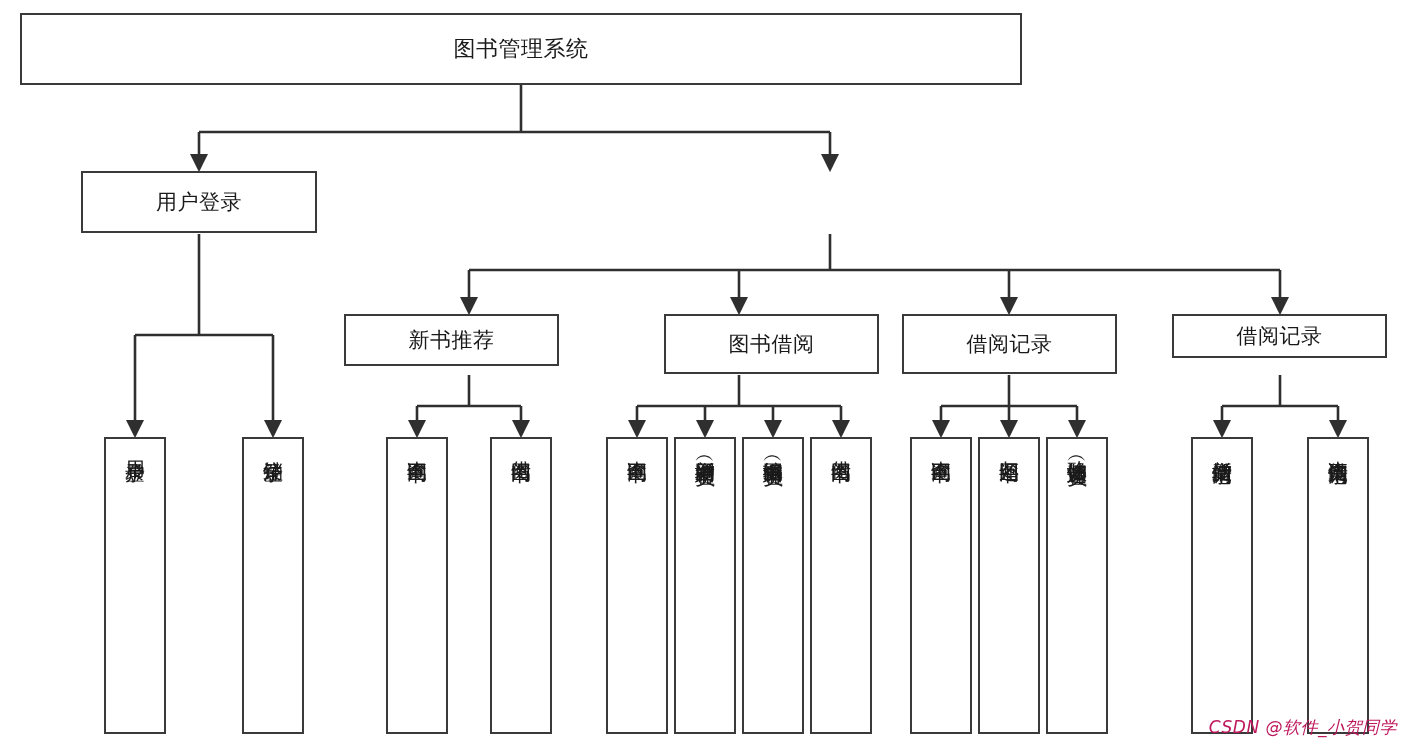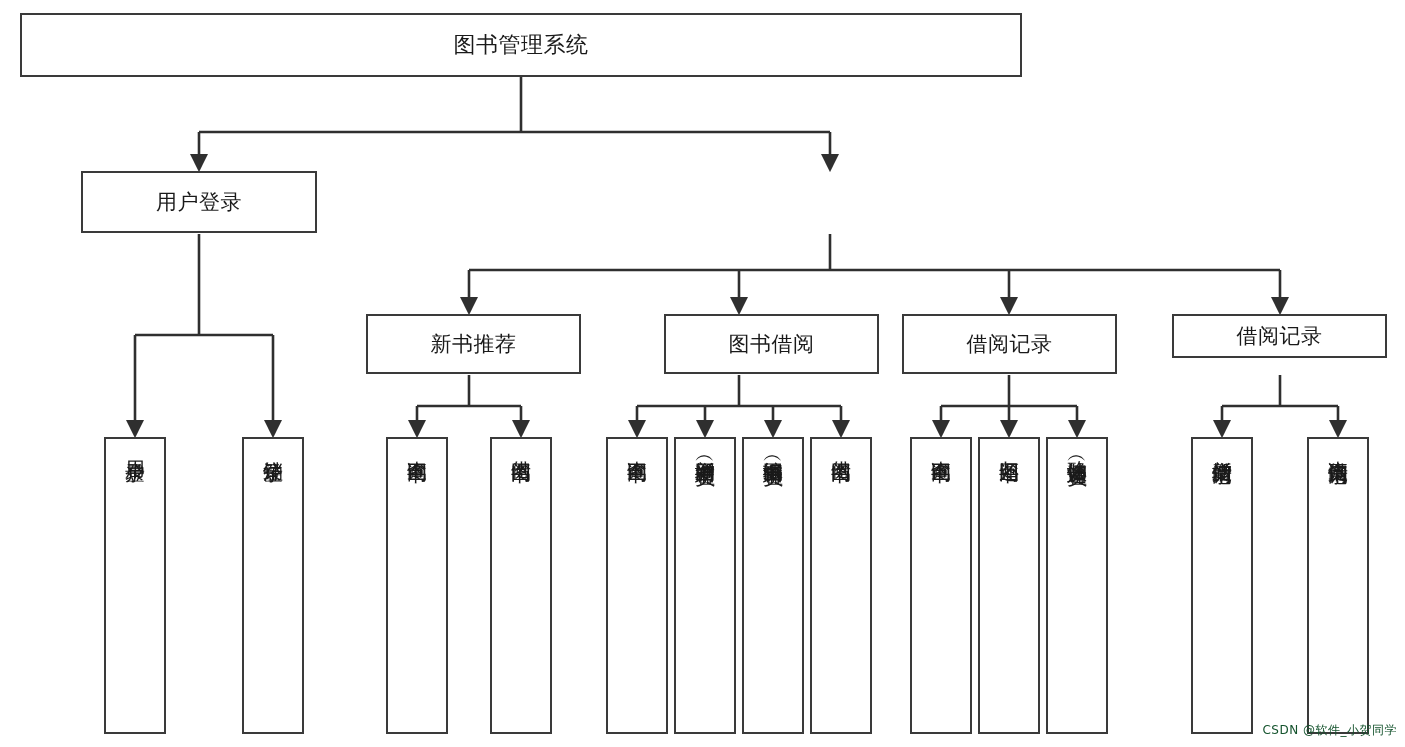--- a/index.html
+++ b/index.html
@@ -56,25 +56,26 @@
     justify-content: center;
     padding-top: 6px;
   }
   .node.root .node-label {
     font-size: 22px;
   }
   #watermark {
     position: absolute;
     right: 8px;
     bottom: 8px;
-    font-size: 12px;
-    color: #14532d;
+    font-size: 17px;
+    color: #be185d;
     white-space: nowrap;
     letter-spacing: 0.5px;
     pointer-events: none;
+    font-style: italic;
   }
 </style>
 </head>
 <body>
 
 <div id="diagram-root">
 
   <svg class="wires" viewBox="0 0 1405 747" xmlns="http://www.w3.org/2000/svg">
     <defs>
       <marker id="arrow" viewBox="0 0 12 12" refX="6" refY="6" markerWidth="7" markerHeight="7" orient="auto-start-reverse">
@@ -119,29 +120,29 @@
       <path d="M 1077 406 L 1077 429" marker-end="url(#arrow)"></path>
 
       <path d="M 1280 375 L 1280 406"></path>
       <path d="M 1222 406 L 1338 406"></path>
       <path d="M 1222 406 L 1222 429" marker-end="url(#arrow)"></path>
       <path d="M 1338 406 L 1338 429" marker-end="url(#arrow)"></path>
 
     </g>
   </svg>
 
-  <div class="node root" style="left:20px; top:13px; width:1002px; height:64px;">
+  <div class="node root" style="left:20px; top:13px; width:1002px; height:72px;">
     <span class="node-label">图书管理系统</span>
   </div>
 
   <div class="node" style="left:81px; top:171px; width:236px; height:62px;">
     <span class="node-label">用户登录</span>
   </div>
 
-  <div class="node" style="left:366px; top:314px; width:215px; height:60px;">
+  <div class="node" style="left:344px; top:314px; width:215px; height:52px;">
     <span class="node-label">新书推荐</span>
   </div>
   <div class="node" style="left:632px; top:314px; width:215px; height:60px;margin-left:32px;">
     <span class="node-label">图书借阅</span>
   </div>
   <div class="node" style="left:902px; top:314px; width:215px; height:60px;">
     <span class="node-label">借阅记录</span>
   </div>
   <div class="node" style="left:1172px; top:314px; width:215px; height:44px;">
     <span class="node-label">借阅记录</span>

